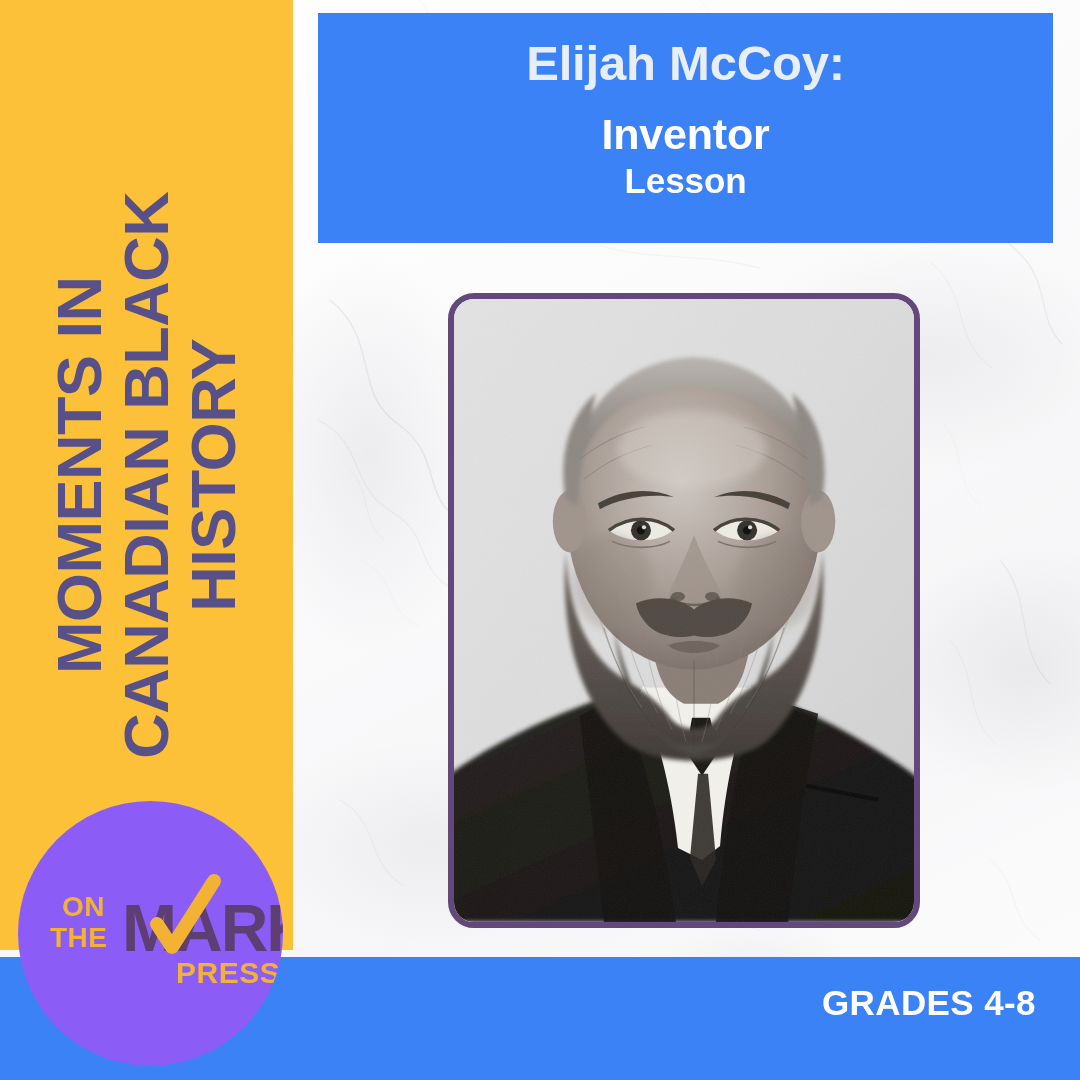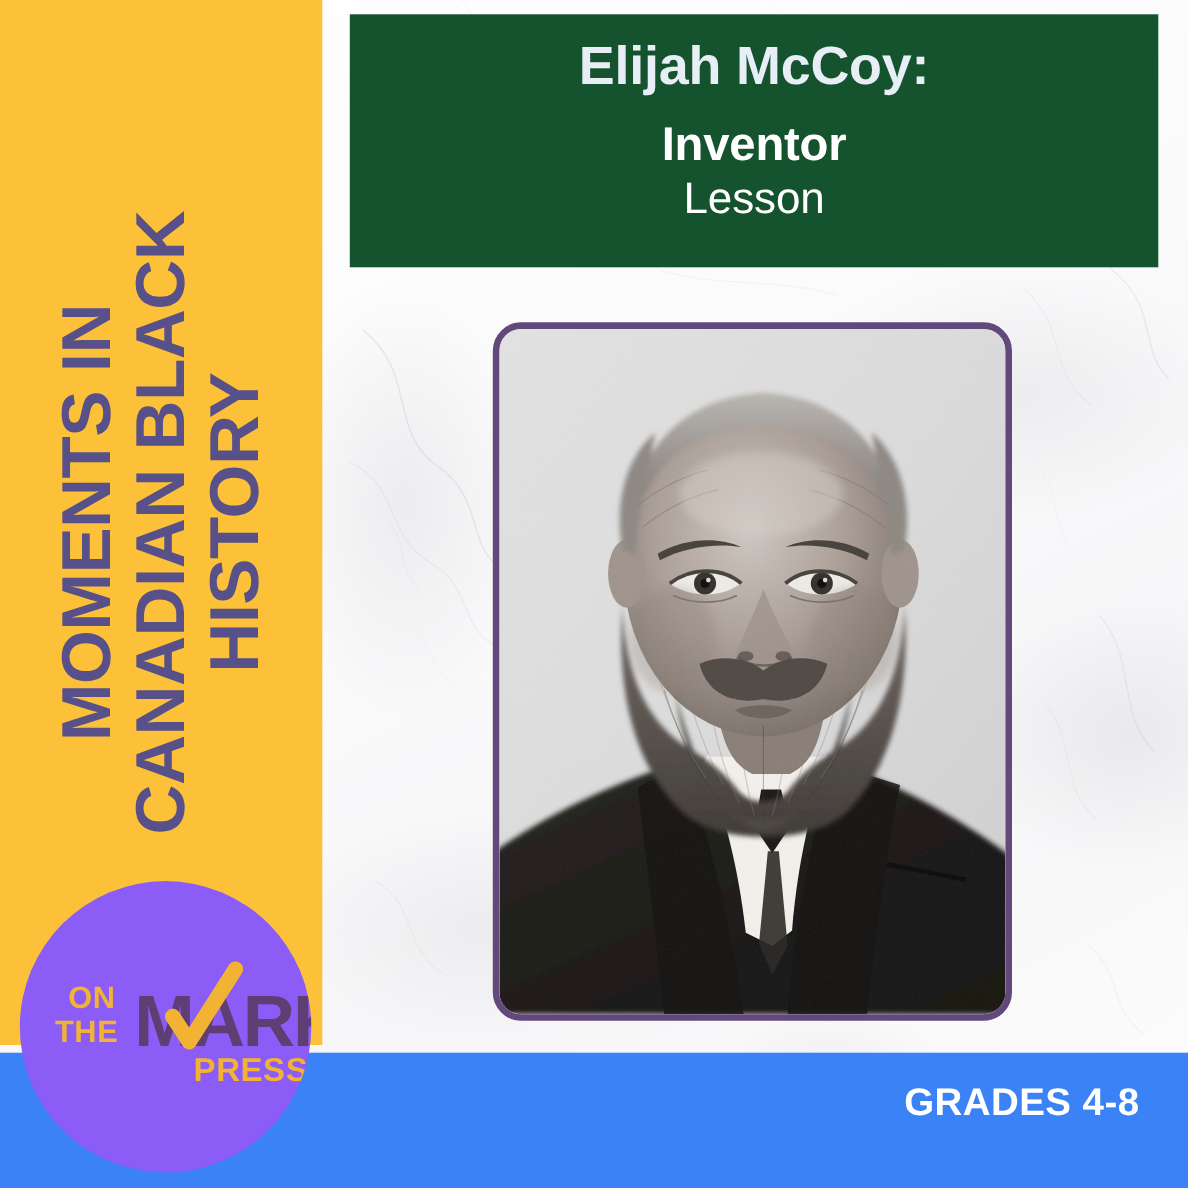--- a/index.html
+++ b/index.html
@@ -72,21 +72,21 @@
     display: block;
   }
 
   
   .title-banner {
     position: absolute;
     left: 318px;
     top: 13px;
     width: 735px;
     height: 230px;
-    background: #14532d;
+    background: #3b82f6;
     display: flex;
     flex-direction: column;
     align-items: center;
     justify-content: center;
     box-sizing: border-box;
     padding-bottom: 18px;
   }
   .title-line-1 {
     font-size: 49px;
     font-weight: bold;
@@ -96,22 +96,22 @@
   }
   .title-line-2 {
     font-size: 43px;
     font-weight: bold;
     color: #ffffff;
     line-height: 1.14;
     letter-spacing: -0.2px;
     margin-top: 20px;
   }
   .title-line-3 {
-    font-size: 40px;
-    font-weight: normal;
+    font-size: 35px;
+    font-weight: bold;
     color: #ffffff;
     line-height: 1.2;
     margin-top: 1px;
     letter-spacing: -0.1px;
   }
 
   
   .portrait-frame {
     position: absolute;
     left: 448px;

